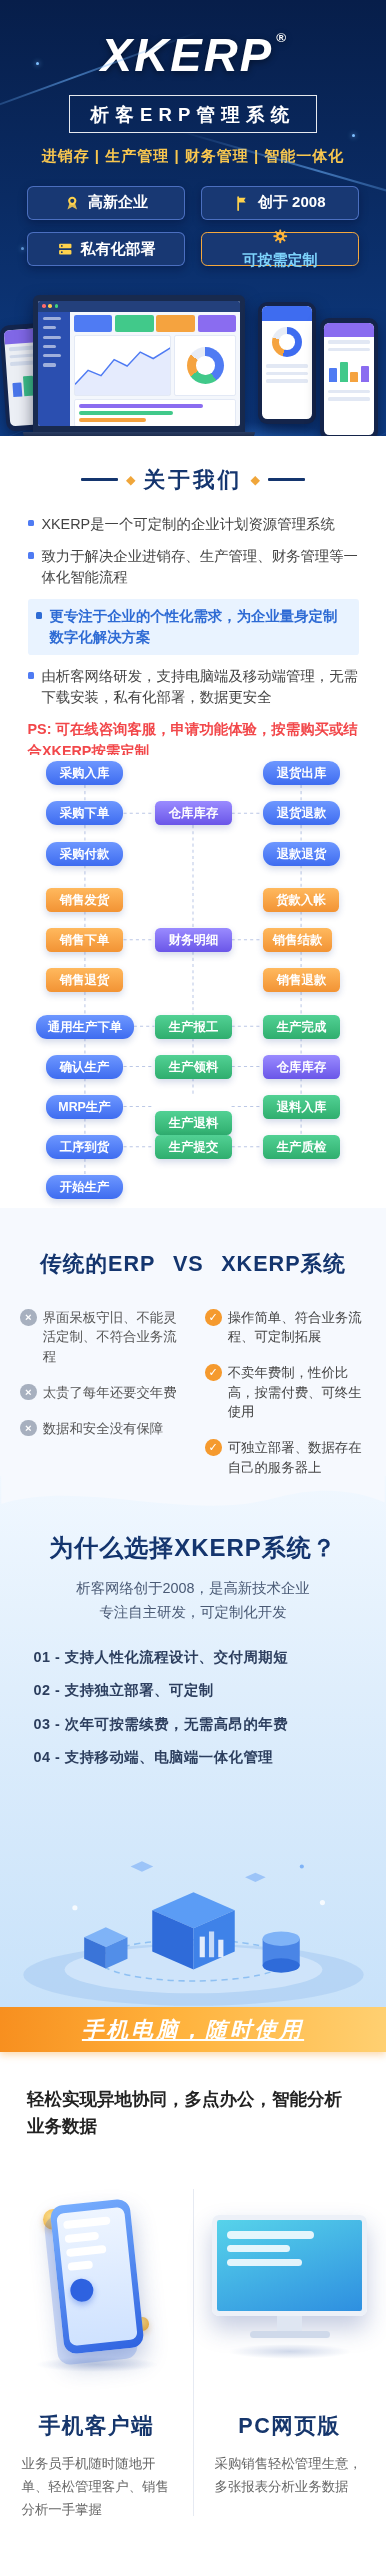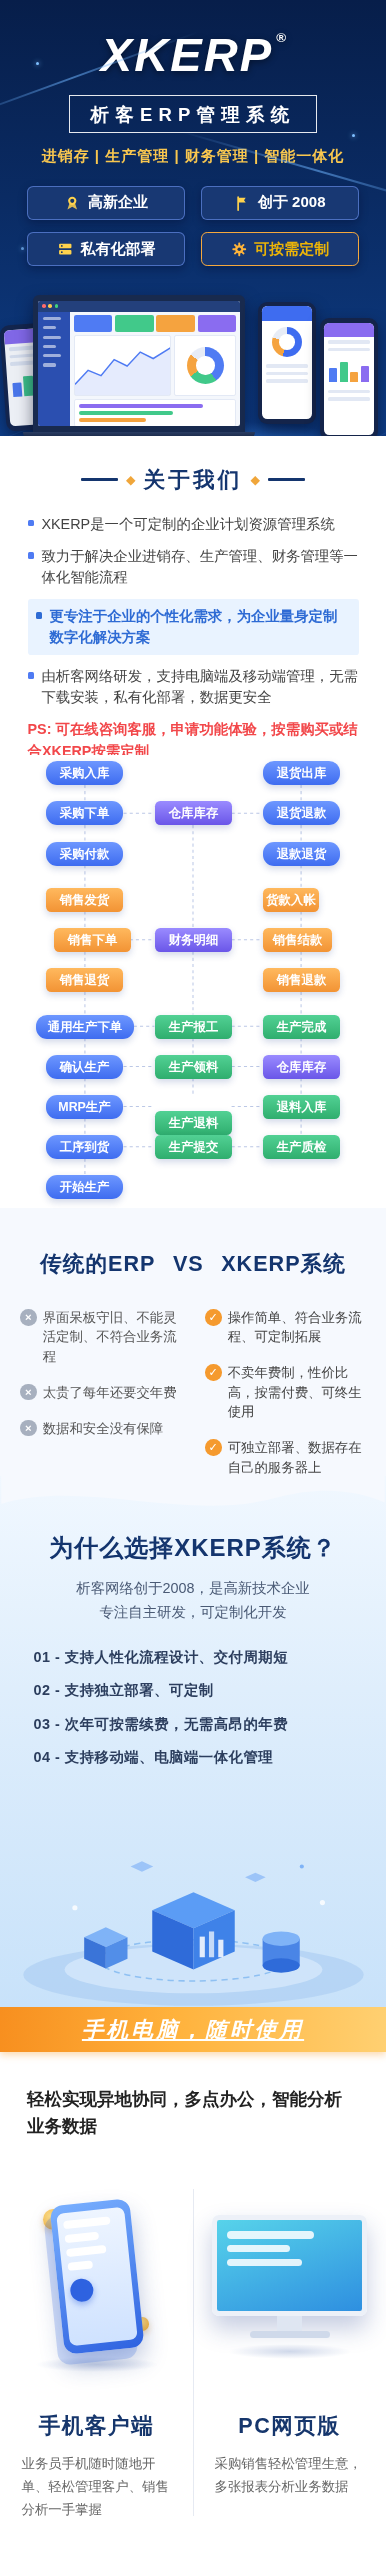--- a/index.html
+++ b/index.html
@@ -13,21 +13,21 @@
   .s1 { top:77px; left:-62px; width:268px; transform:rotate(-20deg); }
   .s2 { top:170px; right:-77px; width:289px; transform:rotate(16deg); }
   .spark { position:absolute; width:3.1px; height:3.1px; border-radius:50%; background:#7fc0ff; box-shadow:0 0 5.2px #7fc0ff; }
   .sp1{ top:62px; left:36px; } .sp2{ top:134px; right:31px; } .sp3{ top:247px; left:20.6px; opacity:.7; }
   .logo { margin-top:27px; font-size:47px; font-weight:bold; font-style:italic; letter-spacing:2.1px; text-shadow:0 2.1px 7.2px rgba(0,0,0,.45); }
   .logo .reg { font-size:13.4px; font-style:normal; vertical-align:top; position:relative; top:3.1px; left:3.1px; }
   .subtitle-box { display:inline-block; margin-top:13.4px; border:1px solid rgba(255,255,255,.9); padding:5.2px 20.6px; font-size:18.5px; font-weight:bold; letter-spacing:6.2px; }
   .tagline { margin-top:14.4px; color:#f9c74f; font-size:15px; font-weight:bold; letter-spacing:1px; }
   .badges { width:332px; margin:19.6px auto 0; display:grid; grid-template-columns:1fr 1fr; gap:12.4px 15.5px; }
   .badge { height:34px; background:rgba(26,58,116,.92); border:0.5px solid rgba(118,156,255,.55); border-radius:6.2px; display:flex; align-items:center; justify-content:center; gap:7.2px; font-size:15px; font-weight:bold; color:#fff; box-shadow:0 3.1px 8.2px rgba(0,10,40,.35); }
-  .badge.accent { border-color:#f5a83d; color:#eab308; }
+  .badge.accent { border-color:#f5a83d; color:#7dd3fc;flex-direction:column; }
   .bicon { width:16.5px; height:16.5px; flex:0 0 16.5px; }
 
   .devices { position:absolute; left:0; top:281px; width:386px; height:188px; }
   .hero-arcs { position:absolute; left:0; bottom:0; z-index:0; }
   .glow { position:absolute; bottom:-3.1px; left:50%; transform:translateX(-50%); width:340px; height:52px; background:radial-gradient(ellipse at center, rgba(80,160,255,.5), transparent 70%); z-index:0; }
   .laptop { position:absolute; left:33px; top:14.4px; width:212px; z-index:3; }
   .laptop-screen { background:#182a4e; border-radius:6.2px 6.2px 0 0; padding:5.2px 5.2px 6.2px; box-shadow:0 7.2px 15.5px rgba(0,8,30,.5); }
   .screen-inner { background:#f4f7fc; height:125px; border-radius:2.1px; overflow:hidden; display:flex; flex-direction:column; }
   .dash-topbar { height:11.3px; background:#23407c; display:flex; align-items:center; gap:2.6px; padding:0 4.1px; flex:0 0 11.3px; }
   .dash-topbar i { width:3.6px; height:3.6px; border-radius:50%; display:block; }
@@ -366,22 +366,22 @@
       </svg>
     <div id="flow-nodes">
         <div class="flow-node c-blue" style="left: 46px; top: 6.2px; width: 77px;">采购入库</div>
         <div class="flow-node c-blue" style="left: 263px; top: 6.2px; width: 77px;">退货出库</div>
         <div class="flow-node c-blue" style="left: 46px; top: 46px; width: 77px;">采购下单</div>
         <div class="flow-node c-purple" style="left: 155px; top: 46px; width: 77px;">仓库库存</div>
         <div class="flow-node c-blue" style="left: 263px; top: 46px; width: 77px;">退货退款</div>
         <div class="flow-node c-blue" style="left: 46px; top: 87px; width: 77px;">采购付款</div>
         <div class="flow-node c-blue" style="left: 263px; top: 87px; width: 77px;">退款退货</div>
         <div class="flow-node c-orange" style="left: 46px; top: 133px; width: 77px;">销售发货</div>
-        <div class="flow-node c-orange" style="left: 263px; top: 133px; width: 56px;">货款入帐</div>
-        <div class="flow-node c-orange" style="left: 54px; top: 173px; width: 77px;">销售下单</div>
+        <div class="flow-node c-orange" style="left: 263px; top: 133px; width: 76px;">货款入帐</div>
+        <div class="flow-node c-orange" style="left: 46px; top: 173px; width: 77px;">销售下单</div>
         <div class="flow-node c-purple" style="left: 155px; top: 173px; width: 77px;">财务明细</div>
         <div class="flow-node c-orange" style="left: 263px; top: 173px; width: 69px;">销售结款</div>
         <div class="flow-node c-orange" style="left: 46px; top: 213px; width: 77px;">销售退货</div>
         <div class="flow-node c-orange" style="left: 263px; top: 213px; width: 77px;">销售退款</div>
         <div class="flow-node c-blue" style="left: 36px; top: 260px; width: 98px;">通用生产下单</div>
         <div class="flow-node c-green" style="left: 155px; top: 260px; width: 77px;">生产报工</div>
         <div class="flow-node c-green" style="left: 263px; top: 260px; width: 77px;">生产完成</div>
         <div class="flow-node c-blue" style="left: 46px; top: 300px; width: 77px;">确认生产</div>
         <div class="flow-node c-green" style="left: 155px; top: 300px; width: 77px;">生产领料</div>
         <div class="flow-node c-purple" style="left: 263px; top: 300px; width: 77px;">仓库库存</div>

